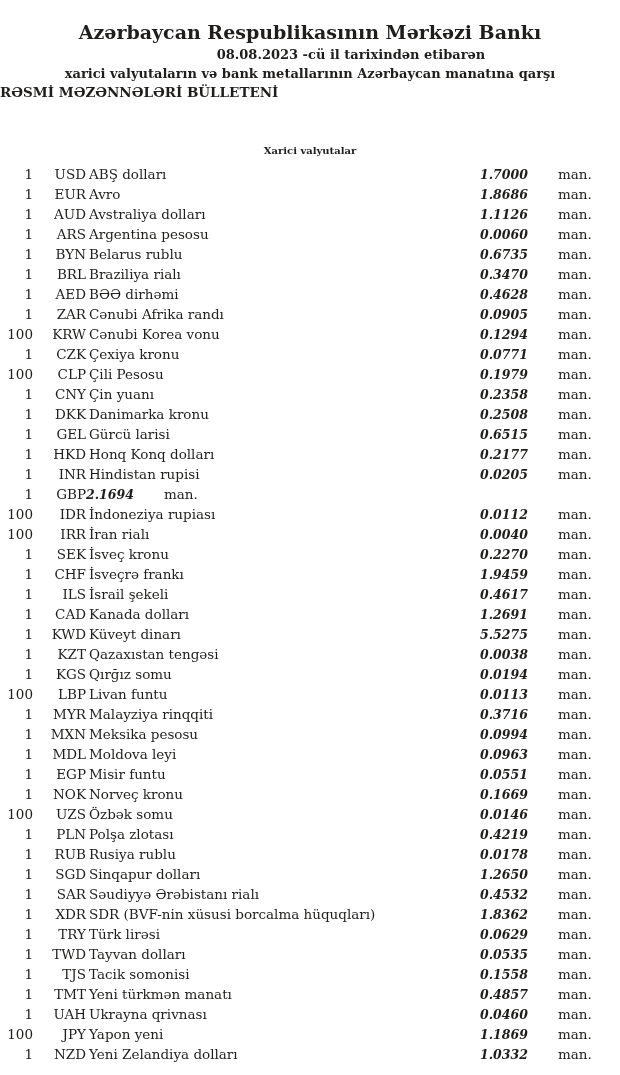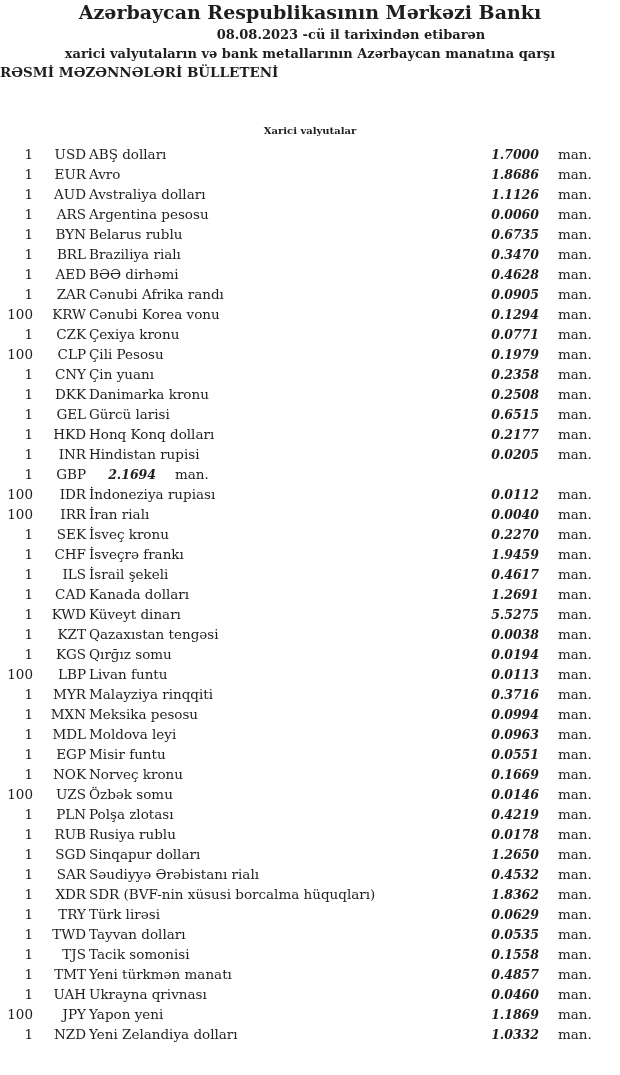--- a/index.html
+++ b/index.html
@@ -9,20 +9,21 @@
   }
   body {
     width: 620px;
     height: 1075px;
     font-family: "DejaVu Serif", "Liberation Serif", serif;
     color: #1f1e1c;
     overflow: hidden;
   }
   .page {
     width: 620px;
+    padding-top: 20px;
     box-sizing: border-box;
   }
   .title {
     font-size: 19px;
     font-weight: bold;
     text-align: center;
     line-height: 24px;
     margin: 0;
   }
   .date-line {
@@ -78,29 +79,28 @@
   }
   .name {
     flex: 1;
     padding-left: 3px;
     white-space: nowrap;
     overflow: hidden;
   }
   .rate {
     width: 70px;
     flex: none;
-    text-align: right;
     font-weight: bold;
     font-style: italic;
     font-size: 12.5px;
   }
   .unit {
     width: 36px;
     flex: none;
-    margin-left: 19px;
+    margin-left: 8px;
   }
 </style>
 </head>
 <body>
 
 <div class="page">
 
   <h1 class="title">Azərbaycan Respublikasının Mərkəzi Bankı</h1>
 
   <div class="date-line">08.08.2023 -cü il tarixindən etibarən</div>

